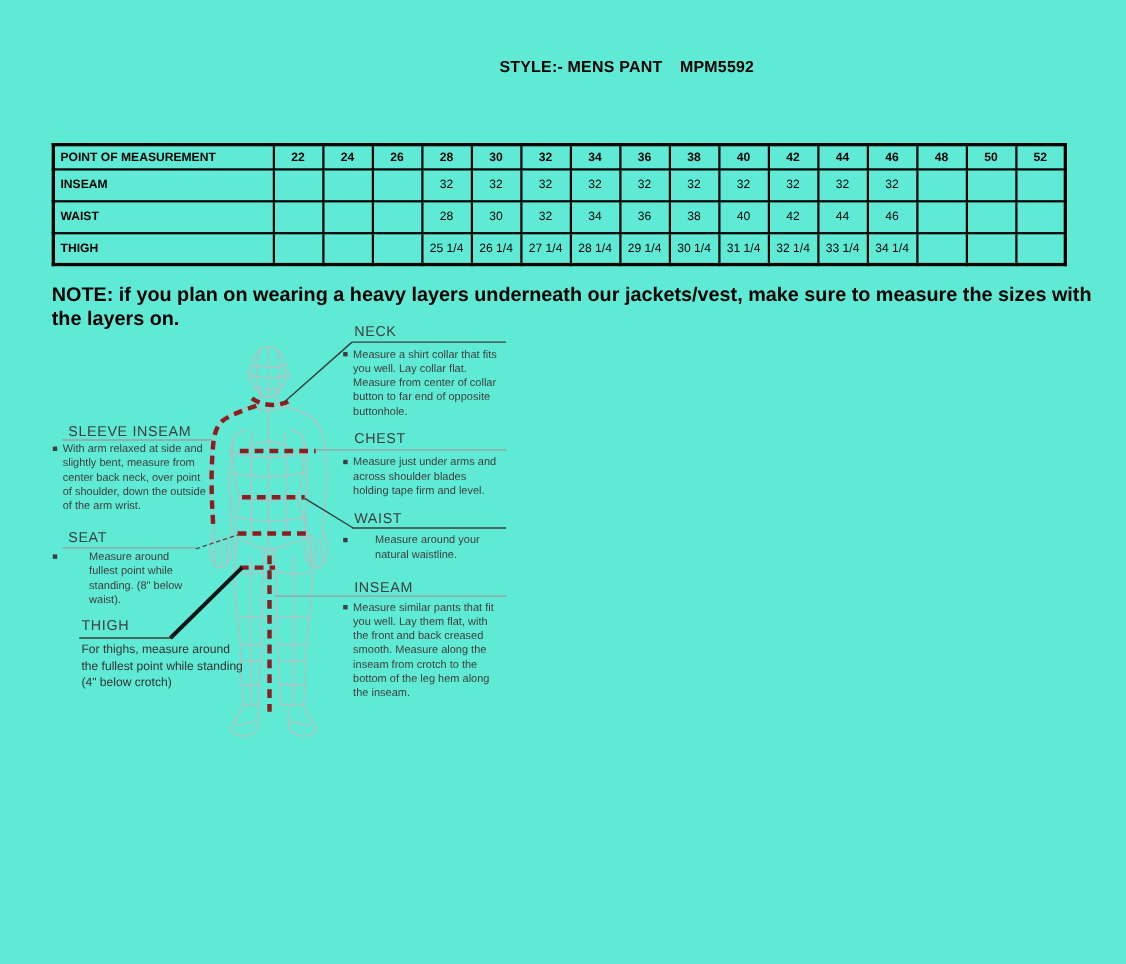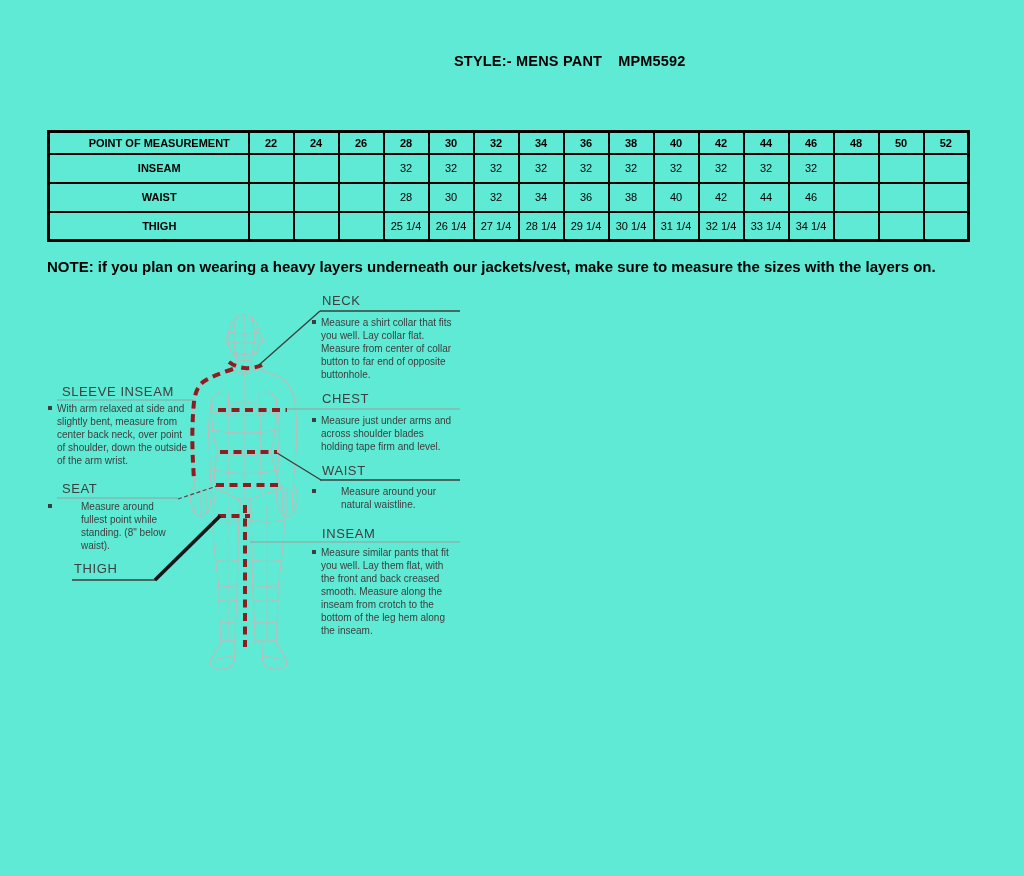--- a/index.html
+++ b/index.html
@@ -15,26 +15,26 @@
   .size-table {
     position:absolute; left:47px; top:130px; width:922px;
     border-collapse:collapse; table-layout:fixed; font-size:11px;
     border:3px solid #000;
   }
   .size-table th, .size-table td {
     border:2px solid #000; text-align:center; vertical-align:middle;
     padding:0; overflow:hidden; white-space:nowrap; font-weight:normal;
   }
   .size-table th { font-weight:bold; }
-  .size-table .pom-cell, .size-table .rowlabel { text-align:center; padding-left:21px; font-weight:bold; }
+  .size-table .pom-cell, .size-table .rowlabel { text-align:left; padding-left:5px; font-weight:bold; }
   .hdr-row { height:22px; }
   .data-row { height:29px; }
 
   
-  .note { position:absolute; left:47px; top:258px; font-size:15px; font-weight:bold; }
+  .note { position:absolute; left:47px; top:258px; font-size:18px; font-weight:bold; }
 
   
   .diagram-svg { position:absolute; left:0; top:280px; width:500px; height:420px; }
   .fig  { fill:none; stroke:var(--figure-outline,#bcbcbc); stroke-width:1.1; stroke-linecap:round; stroke-linejoin:round; }
   .red  { fill:none; stroke:var(--measurement-line,#8e1c20); stroke-width:4; stroke-dasharray:8 5.5; }
   .ldr-dark  { stroke:#3c3c3c; stroke-width:1.3; fill:none; }
   .ldr-light { stroke:#9c9c9c; stroke-width:1.2; fill:none; }
   .ldr-dash  { stroke:#4a4a4a; stroke-width:1.2; stroke-dasharray:4 2.5; fill:none; }
   .ldr-thick { stroke:#151515; stroke-width:3.6; fill:none; }
 
@@ -289,14 +289,17 @@
     <span>With arm relaxed at side and slightly bent, measure from center back neck, over point of shoulder, down the outside of the arm wrist.</span>
   </div>
 
   <div class="m-heading h-seat">SEAT</div>
   <div class="m-text t-seat">
     <span class="sq"></span>
     <span>Measure around fullest point while standing. (8" below waist).</span>
   </div>
 
   <div class="m-heading h-thigh">THIGH</div>
+  <div class="m-text plain thigh-text t-thigh">
+    <span>For thighs, measure around the fullest point while standing (4" below crotch)</span>
+  </div>
 
 </div>
 
 </body></html>

